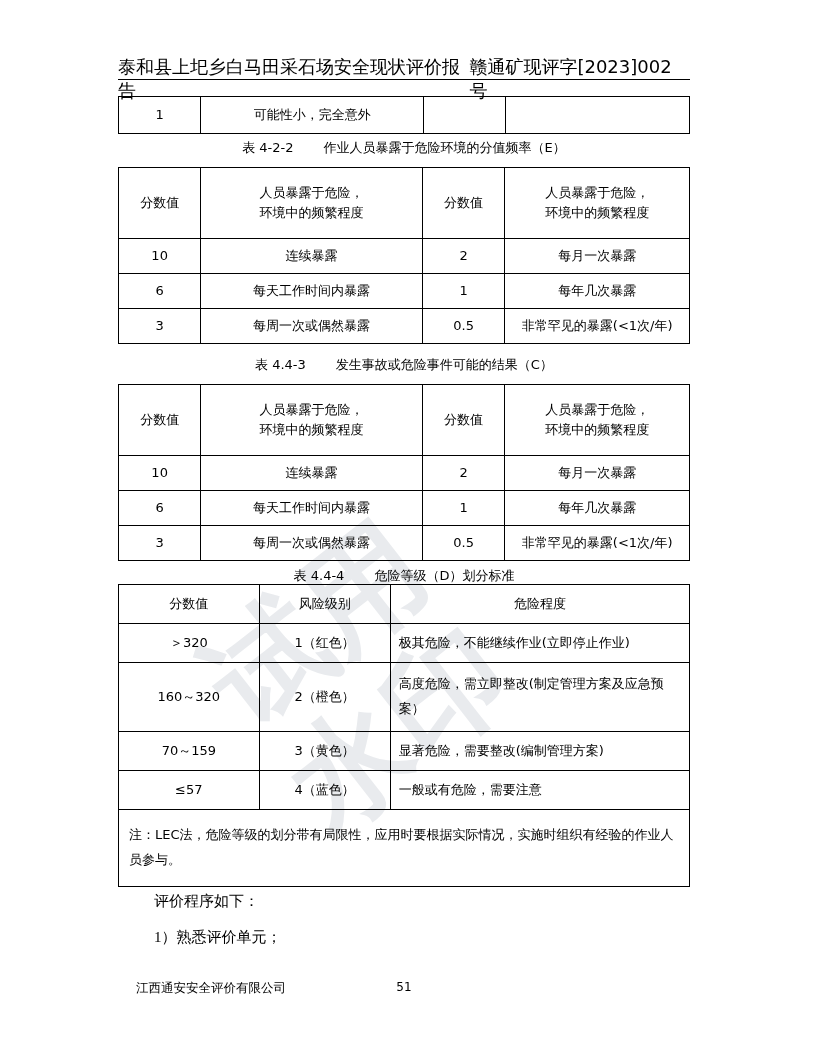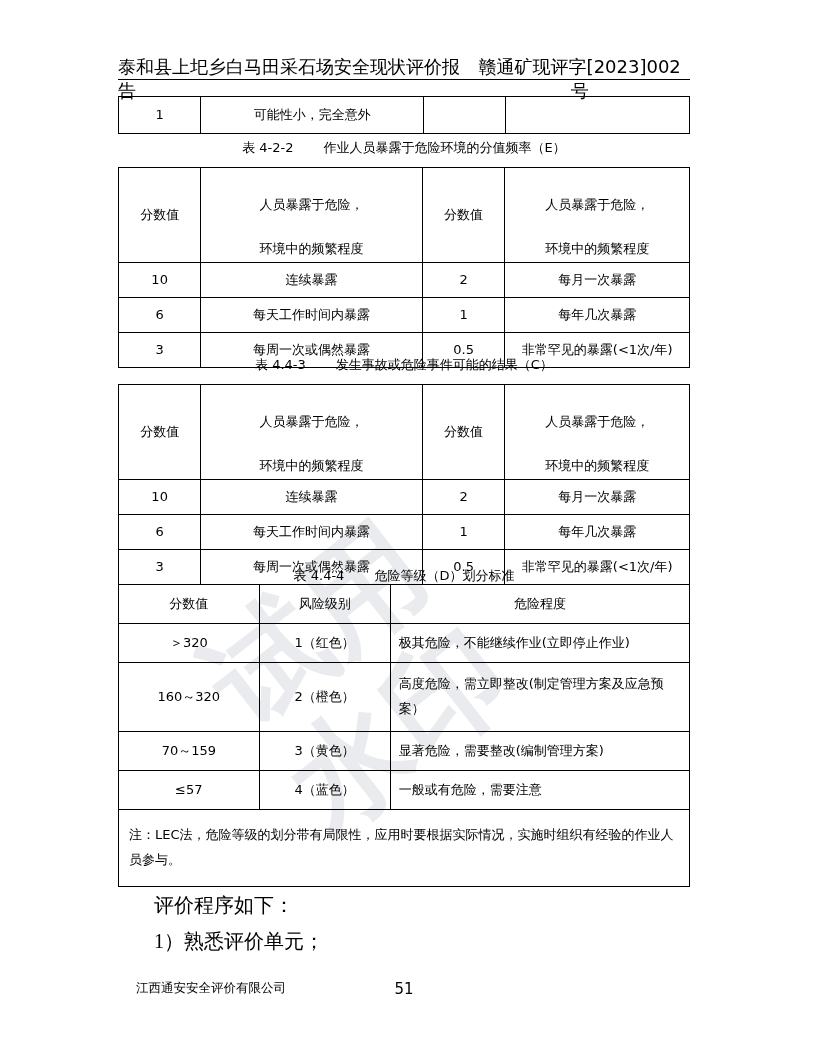--- a/index.html
+++ b/index.html
@@ -55,21 +55,21 @@
     position: absolute;
     left: 118px;
     top: 55px;
     width: 572px;
     display: flex;
     justify-content: space-between;
     align-items: flex-end;
     font-size: 18px;
     z-index: 10;
   }
-  .doc-header .hdr-right { letter-spacing: 0px; text-align: center; }
+  .doc-header .hdr-right { letter-spacing: 0px; }
   .header-rule {
     position: absolute;
     left: 118px;
     top: 79px;
     width: 572px;
     height: 1px;
     background: #000;
     z-index: 10;
   }
 
@@ -123,29 +123,29 @@
   
   #table-444 { left: 118px; top: 584px; width: 572px; }
   #table-444 td { height: 32px; }
   #table-444 td.wrap { text-align: left; padding-left: 8px; }
   #table-444 td.note {
     text-align: left;
     padding: 6px 10px 8px 10px;
     line-height: 1.95;
   }
 
-  .two-line > span { display: block; margin-top: 24px; }
+  .two-line > span { display: block; }
 
   
   .para {
     position: absolute;
     left: 118px;
     width: 572px;
     font-family: "DejaVu Serif", "Liberation Serif", serif;
-    font-size: 20px;
+    font-size: 15px;
     z-index: 9;
   }
   #para-1 { top: 892px; padding-left: 36px; }
   #para-2 { top: 928px; padding-left: 36px; font-family: Liberation Serif, serif; }
 
   
   .doc-footer {
     position: absolute;
     left: 118px;
     top: 980px;
@@ -157,21 +157,21 @@
     position: absolute;
     left: 18px;
     top: 0;
   }
   .doc-footer .ft-page {
     position: absolute;
     left: 0;
     top: 0;
     width: 572px;
     text-align: center;
-    font-size: 15px;
+    font-size: 12px;
   }
 </style>
 </head>
 <body>
 
 <div class="page">
 
   <div class="watermark">
     <div class="watermark-text wm-l1">试用</div>
     <div class="watermark-text wm-l2">水印</div>

